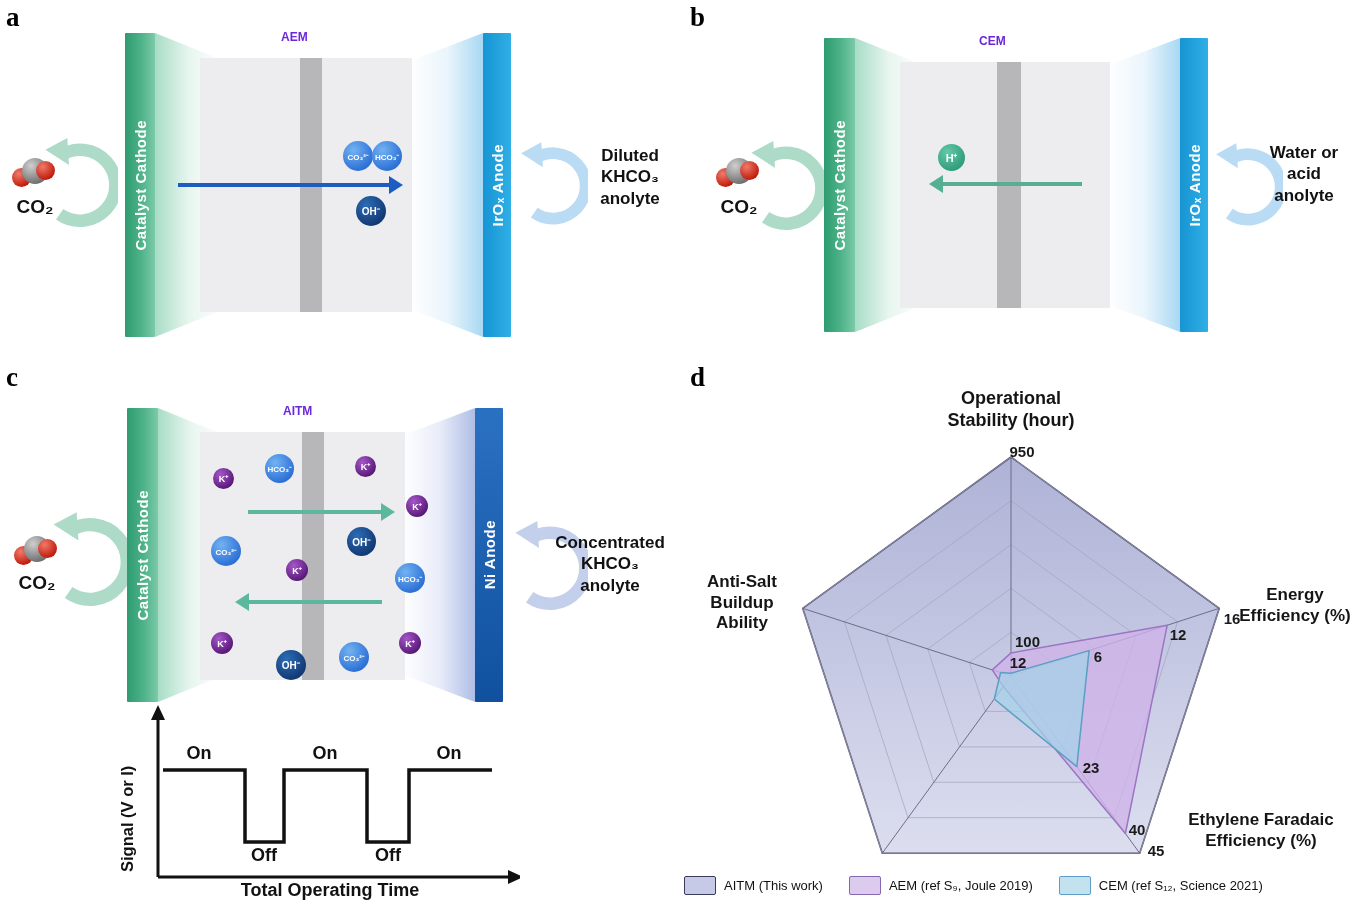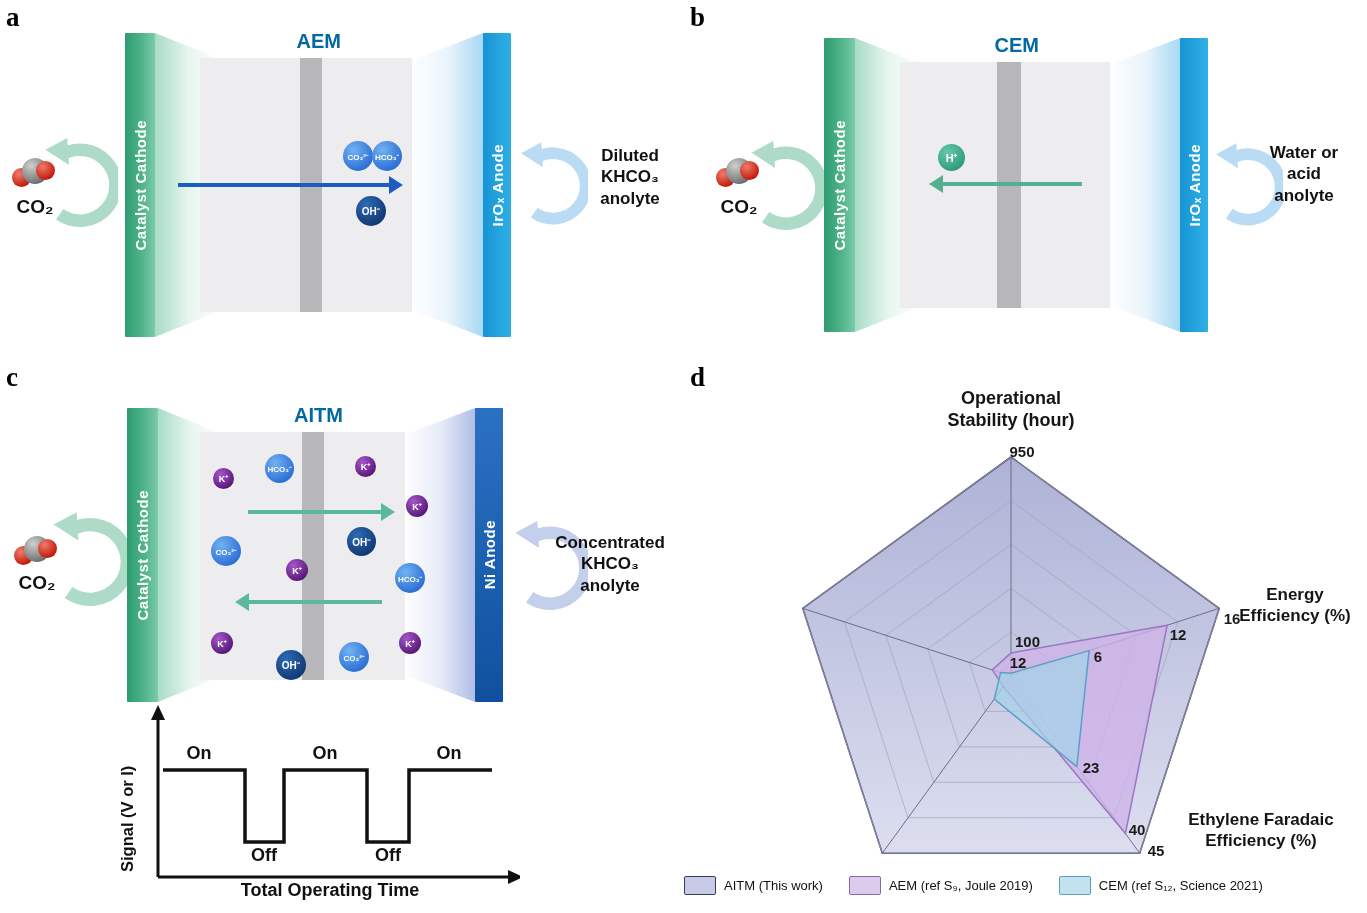--- a/index.html
+++ b/index.html
@@ -9,21 +9,21 @@
   .bar{position:absolute;display:flex;align-items:center;justify-content:center;border-radius:1px;}
   .bar-green{background:linear-gradient(to right,#2e9b70 0%,#4fb389 55%,#7ccaa9 100%);}
   .bar-cyan{background:linear-gradient(to right,#1794d3 0%,#2fafe6 100%);}
   .bar-navy{background:linear-gradient(to bottom,#2b71c2 0%,#10509f 100%);}
   .vlabel{writing-mode:vertical-rl;transform:rotate(180deg);color:#fff;font-weight:bold;font-size:15px;letter-spacing:.5px;white-space:nowrap;}
   .trap-green{position:absolute;background:linear-gradient(to right,rgba(110,198,160,.60),rgba(178,224,203,.30),rgba(235,245,240,.10));clip-path:polygon(0 0,100% 9%,100% 91%,0 100%);}
   .trap-cyan{position:absolute;background:linear-gradient(to left,rgba(110,190,235,.60),rgba(185,222,245,.30),rgba(238,246,251,.10));clip-path:polygon(0 9%,100% 0,100% 100%,0 91%);}
   .trap-navy{position:absolute;background:linear-gradient(to left,rgba(118,143,212,.58),rgba(183,196,235,.32),rgba(240,242,250,.10));clip-path:polygon(0 9%,100% 0,100% 100%,0 91%);}
   .cell{position:absolute;background:#ededef;}
   .membrane{position:absolute;background:#b7b7ba;}
-  .memlabel{position:absolute;text-align:right;font-weight:bold;font-size:20px;color:#0369a1;}
+  .memlabel{position:absolute;text-align:left;font-weight:bold;font-size:12px;color:#6d28d9;}
   .harrow{position:absolute;height:4px;}
   .harrow.right::after{content:"";position:absolute;right:-13px;top:-7px;border-left:14px solid;border-left-color:inherit;border-top:9px solid transparent;border-bottom:9px solid transparent;}
   .harrow.left::before{content:"";position:absolute;left:-13px;top:-7px;border-right:14px solid;border-right-color:inherit;border-top:9px solid transparent;border-bottom:9px solid transparent;}
   .ion{position:absolute;border-radius:50%;display:flex;align-items:center;justify-content:center;color:#fff;font-weight:bold;text-align:center;}
   .ion-blue{background:radial-gradient(circle at 35% 30%,#72b2f2,#2e71d6 72%);}
   .ion-dark{background:radial-gradient(circle at 35% 30%,#2d6cb5,#123a75 72%);}
   .ion-k{background:radial-gradient(circle at 35% 30%,#a557c9,#551574 78%);}
   .ion-green{background:radial-gradient(circle at 35% 30%,#63c9a8,#2f9a78 78%);}
   .mol{position:absolute;}
   .mol .sph{position:absolute;border-radius:50%;}
@@ -210,20 +210,23 @@
       <polygon points="327.0,292.9 483.2,265.2 441.4,473.5 319.3,326.6 308.3,309.9" fill="rgba(206,178,232,0.78)" stroke="#9a76c4" stroke-width="1.5" stroke-linejoin="round"></polygon>
       <polygon points="327.0,313.2 405.1,290.6 392.8,406.6 310.3,339.0 316.6,312.6" fill="rgba(165,210,232,0.72)" stroke="#5b9fc6" stroke-width="1.5" stroke-linejoin="round"></polygon>
     </svg>
 
   <div class="axis-title" style="left:911px;top:388px;width:200px;">Operational
 Stability (hour)</div>
   <div class="axis-title" style="left:1227px;top:585px;width:136px;font-size:17px;">Energy
 Efficiency (%)</div>
   <div class="axis-title" style="left:1158px;top:810px;width:206px;font-size:17px;">Ethylene Faradaic
 Efficiency (%)</div>
+  <div class="axis-title" style="left:677px;top:572px;width:130px;font-size:17px;">Anti-Salt
+Buildup
+Ability</div>
 
   <div class="ticklabel" style="left:1006px;top:443px;width:32px;">950</div>
   <div class="ticklabel" style="left:1220px;top:610px;width:24px;">16</div>
   <div class="ticklabel" style="left:1144px;top:842px;width:24px;">45</div>
 
   <div class="ticklabel" style="left:1004px;top:633px;width:36px;text-align:right;">100</div>
   <div class="ticklabel" style="left:1004px;top:654px;width:28px;">12</div>
   <div class="ticklabel" style="left:1166px;top:626px;width:24px;">12</div>
   <div class="ticklabel" style="left:1090px;top:648px;width:16px;">6</div>
   <div class="ticklabel" style="left:1078px;top:759px;width:26px;">23</div>

